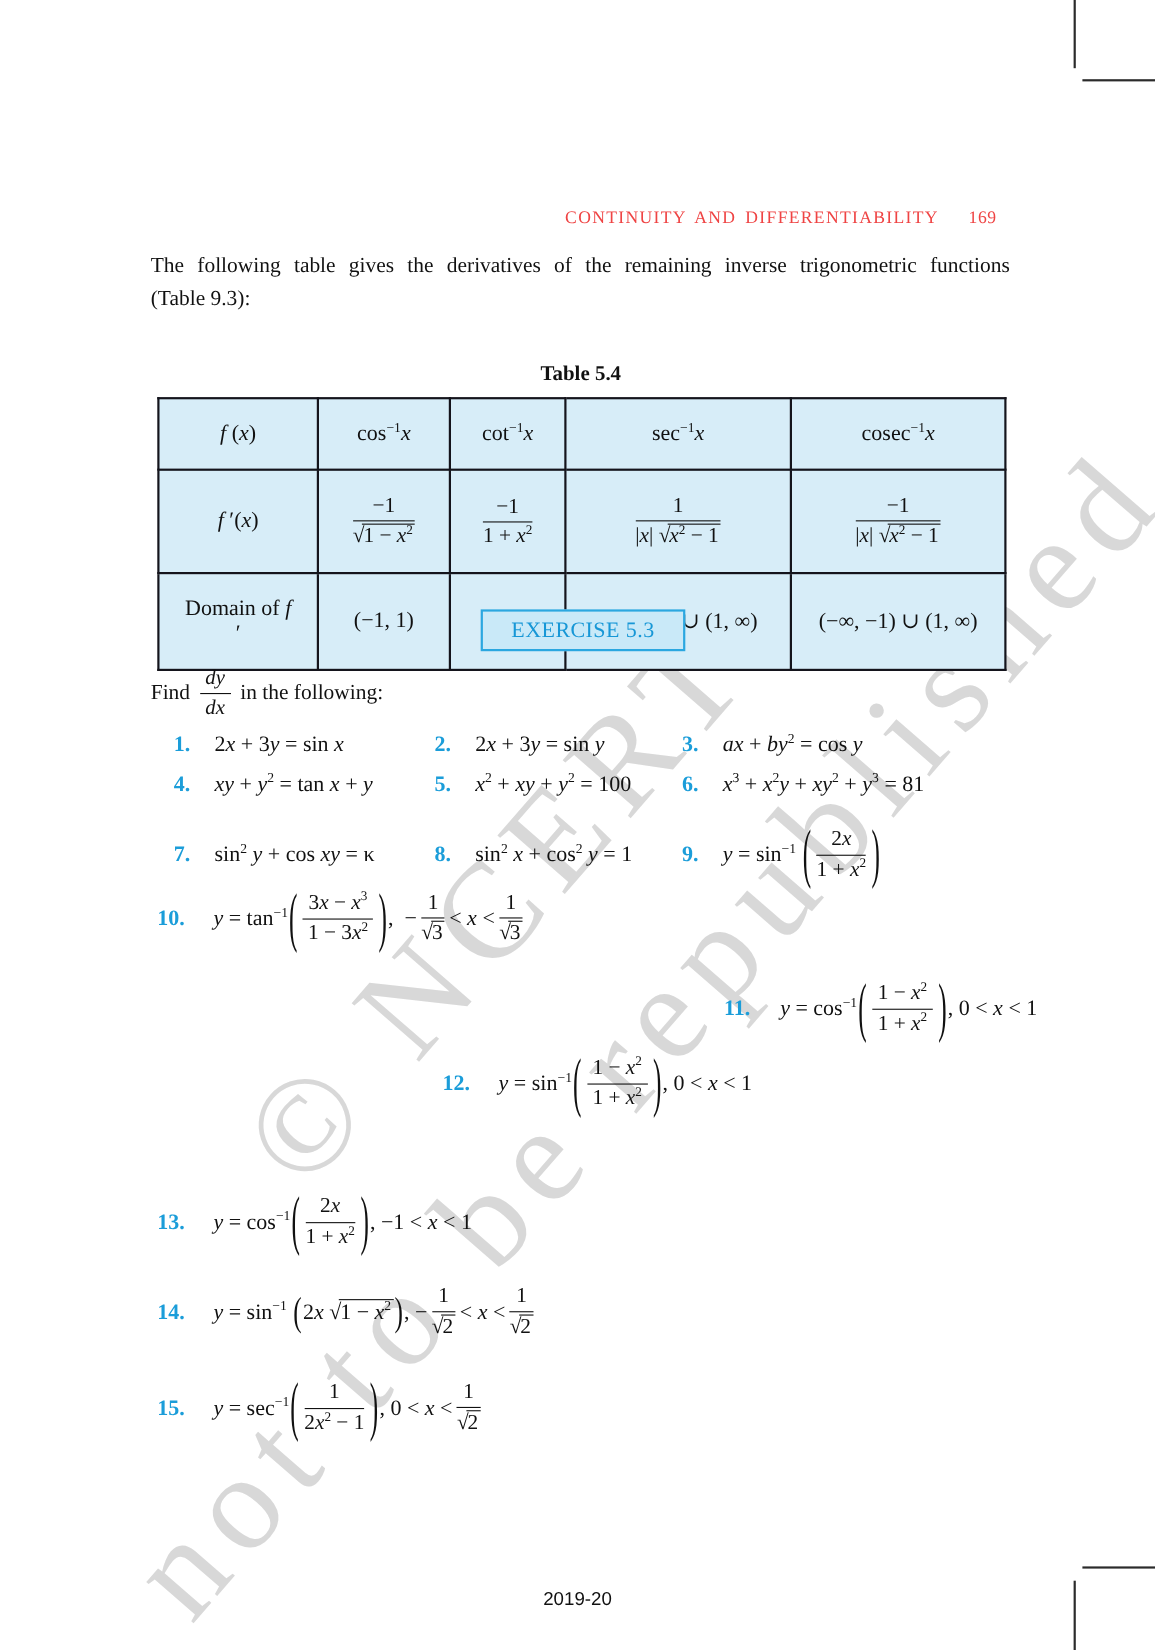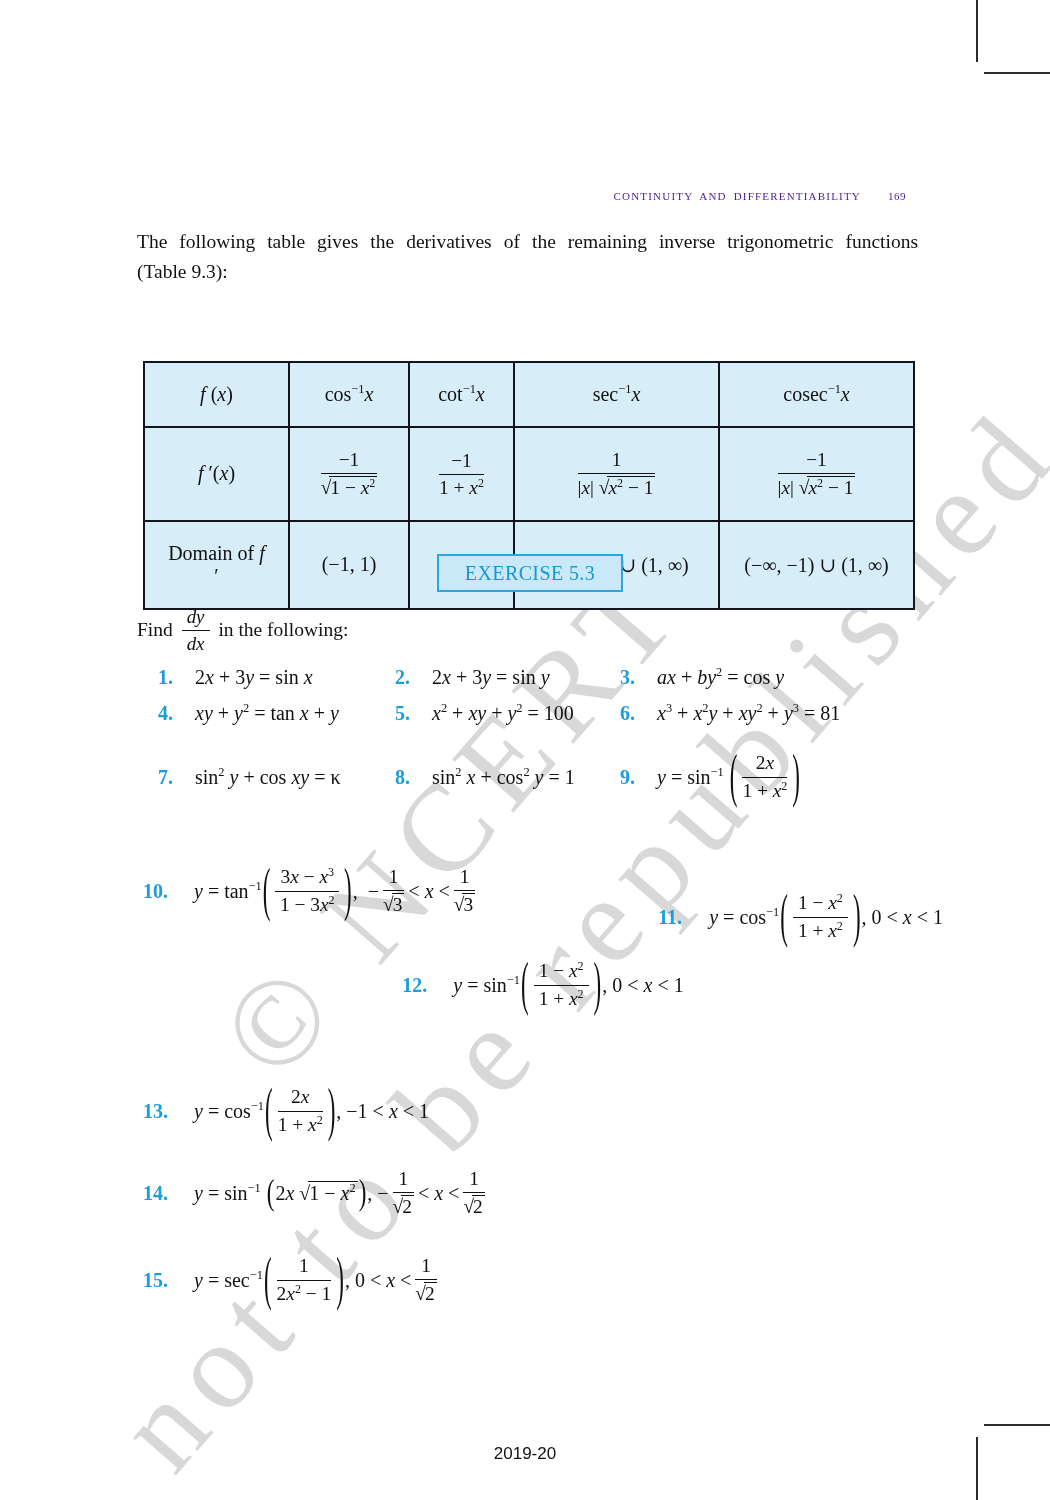--- a/index.html
+++ b/index.html
@@ -13,21 +13,21 @@
         transform:rotate(-49deg); color:#d2d2d2; opacity:.85; font-size:124px;
         letter-spacing:.12em; line-height:1.45; z-index:0; white-space:nowrap; }
 
   .content { position:absolute; inset:0; z-index:1; }
 
   
   .crop { position:absolute; background:#2b2b2b; }
 
   
   .hdr { position:absolute; top:190px; left:0; width:906px; text-align:right;
-         font-size:11px; letter-spacing:1.2px; word-spacing:3px; color:#4c1d95; }
+         font-size:16px; letter-spacing:1.2px; word-spacing:3px; color:#ef4444; }
   .hdr .pg { margin-left:27px; letter-spacing:.5px; }
 
   
   .intro { position:absolute; top:227px; left:137px; width:781px;
            font-size:19.5px; line-height:29.5px; }
   .intro .l1 { text-indent:37px; text-align:justify; text-align-last:justify; }
   .intro .l2 { text-align:justify; text-align-last:justify; }
 
   .caption { position:absolute; top:329px; left:143px; width:770px; text-align:center;
              font-weight:bold; font-size:19px; }
@@ -98,20 +98,21 @@
 
   <div class="hdr">
     <span>CONTINUITY AND DIFFERENTIABILITY</span><span class="pg">169</span>
   </div>
 
   <div class="intro">
     <div class="l2">The following table gives the derivatives of the remaining inverse trigonometric functions</div>
     <div class="l3">(Table 9.3):</div>
   </div>
 
+  <div class="caption">Table 5.4</div>
 
   <table class="tbl">
     <colgroup>
         <col style="width:145px">
         <col style="width:120px">
         <col style="width:105px">
         <col style="width:205px">
         <col style="width:195px">
       </colgroup>
     <tbody>
@@ -256,21 +257,21 @@
           <span class="bigp" style="transform:scaleY(2.6)">(</span>
           <span class="frac">
             <span class="fn">2<i>x</i></span>
             <span class="fd">1 + <i>x</i><sup>2</sup></span>
           </span>
           <span class="bigp" style="transform:scaleY(2.6)">)</span>
         </span>
       </div>
   </div>
 
-  <div class="lrow" style="top:848px; height:86px;">
+  <div class="lrow" style="top:792px; height:86px;">
       <span class="pnum">10.</span>
       <span class="pbody">
         <span class="mtxt"><i>y</i> = tan<sup>−1</sup></span>
         <span class="bigp" style="transform:scaleY(2.6)">(</span>
         <span class="frac">
           <span class="fn">3<i>x</i> − <i>x</i><sup>3</sup></span>
           <span class="fd">1 − 3<i>x</i><sup>2</sup></span>
         </span>
         <span class="bigp" style="transform:scaleY(2.6)">)</span>
         <span class="mtxt">,  −</span>

